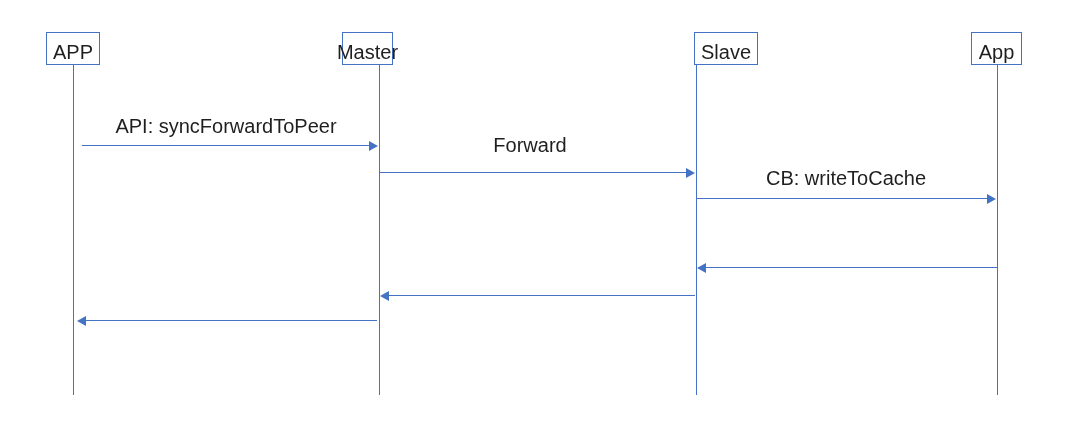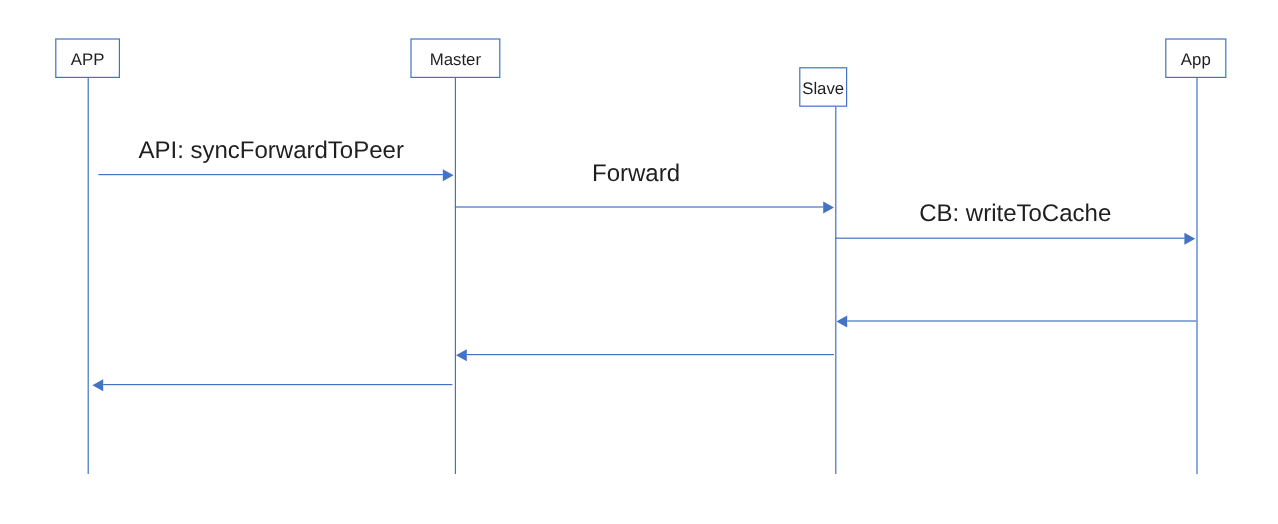--- a/index.html
+++ b/index.html
@@ -16,23 +16,23 @@
     overflow: hidden;
   }
   .actor-box {
     position: absolute;
     top: 32px;
     height: 33px;
     box-sizing: border-box;
     border: 1.5px solid var(--line-color, #4472C4);
     background: #ffffff;
     display: flex;
-    align-items: center;
+    align-items: flex-end;
     justify-content: center;
-    font-size: 14px;
+    font-size: 20px;
     color: var(--text-color, #1f1f1f);
     z-index: 2;
   }
   .lifeline {
     position: absolute;
     top: 65px;
     height: 330px;
     width: 0;
     border-left: 1.5px solid var(--line-color, #4472C4);
     z-index: 1;
@@ -64,24 +64,24 @@
   .arrowhead.left  { border-right: 9px solid var(--line-color, #4472C4); }
 </style>
 </head>
 <body>
 
 <div class="canvas">
 
   <div class="actor-box" style="left:46px; width:54px;">
     <span>APP</span>
   </div>
-  <div class="actor-box" style="left:342px; width:75px;">
+  <div class="actor-box" style="left:342px; width:51px;">
     <span>Master</span>
   </div>
-  <div class="actor-box" style="left:666px; width:40px;margin-top:24px;">
+  <div class="actor-box" style="left:694px; width:64px;">
     <span>Slave</span>
   </div>
   <div class="actor-box" style="left:971px; width:51px;">
     <span>App</span>
   </div>
 
   <div class="lifeline" style="left:72.5px;"></div>
   <div class="lifeline" style="left:378.5px;"></div>
   <div class="lifeline" style="left:695.5px;"></div>
   <div class="lifeline" style="left:996.5px;"></div>

